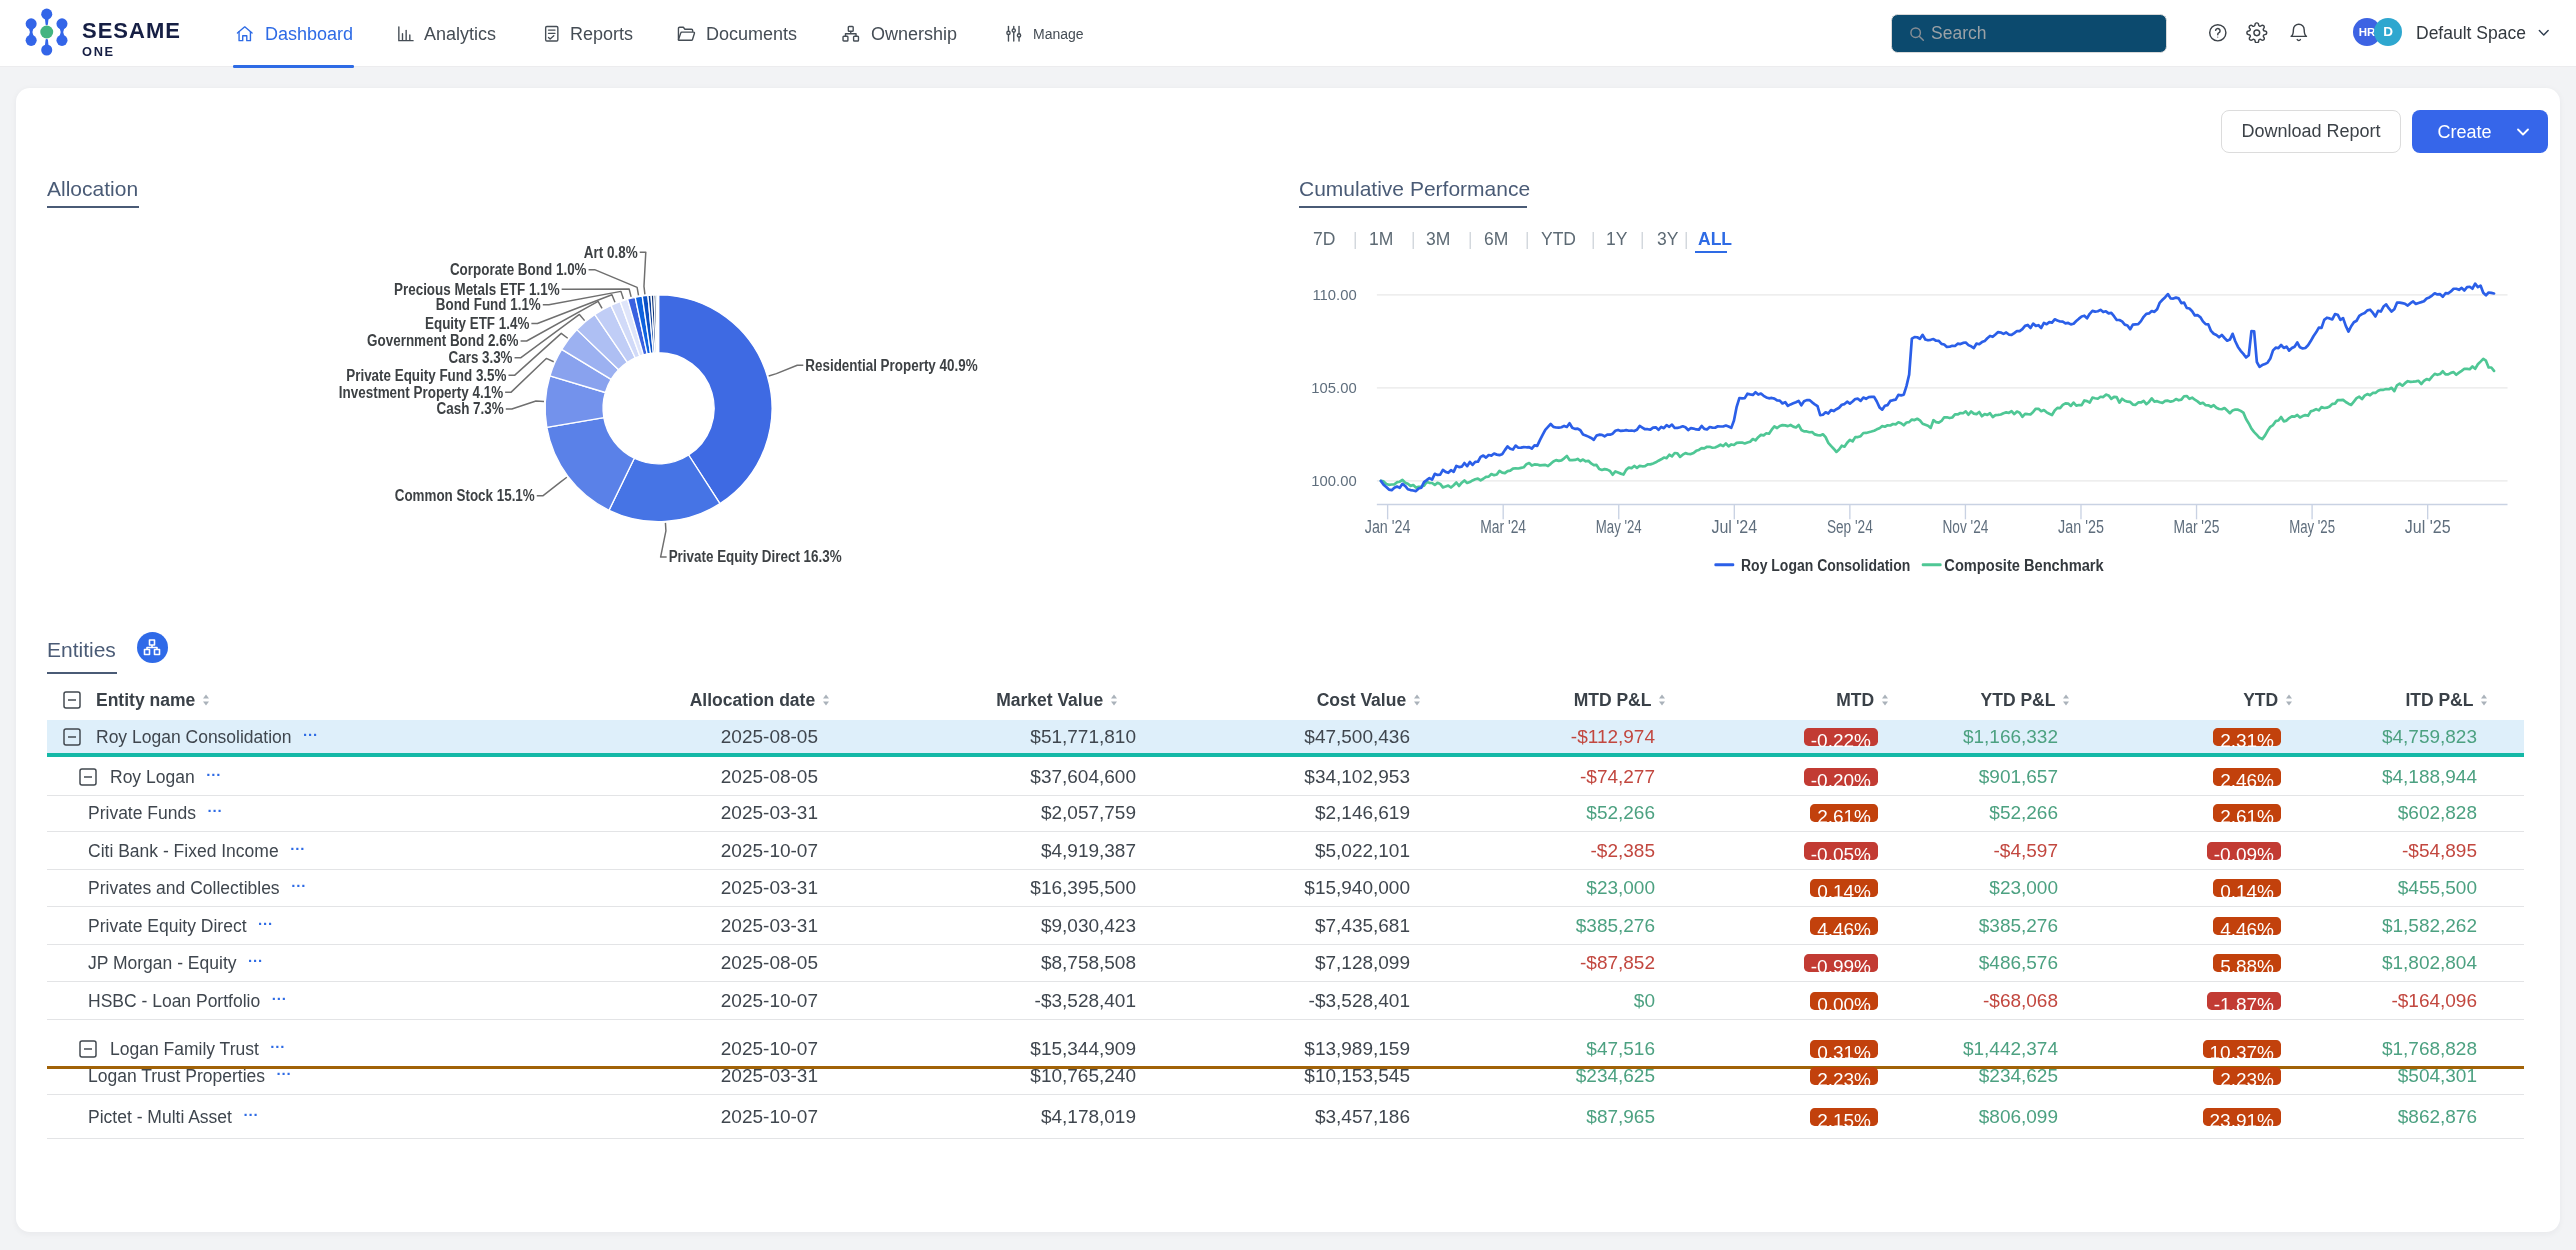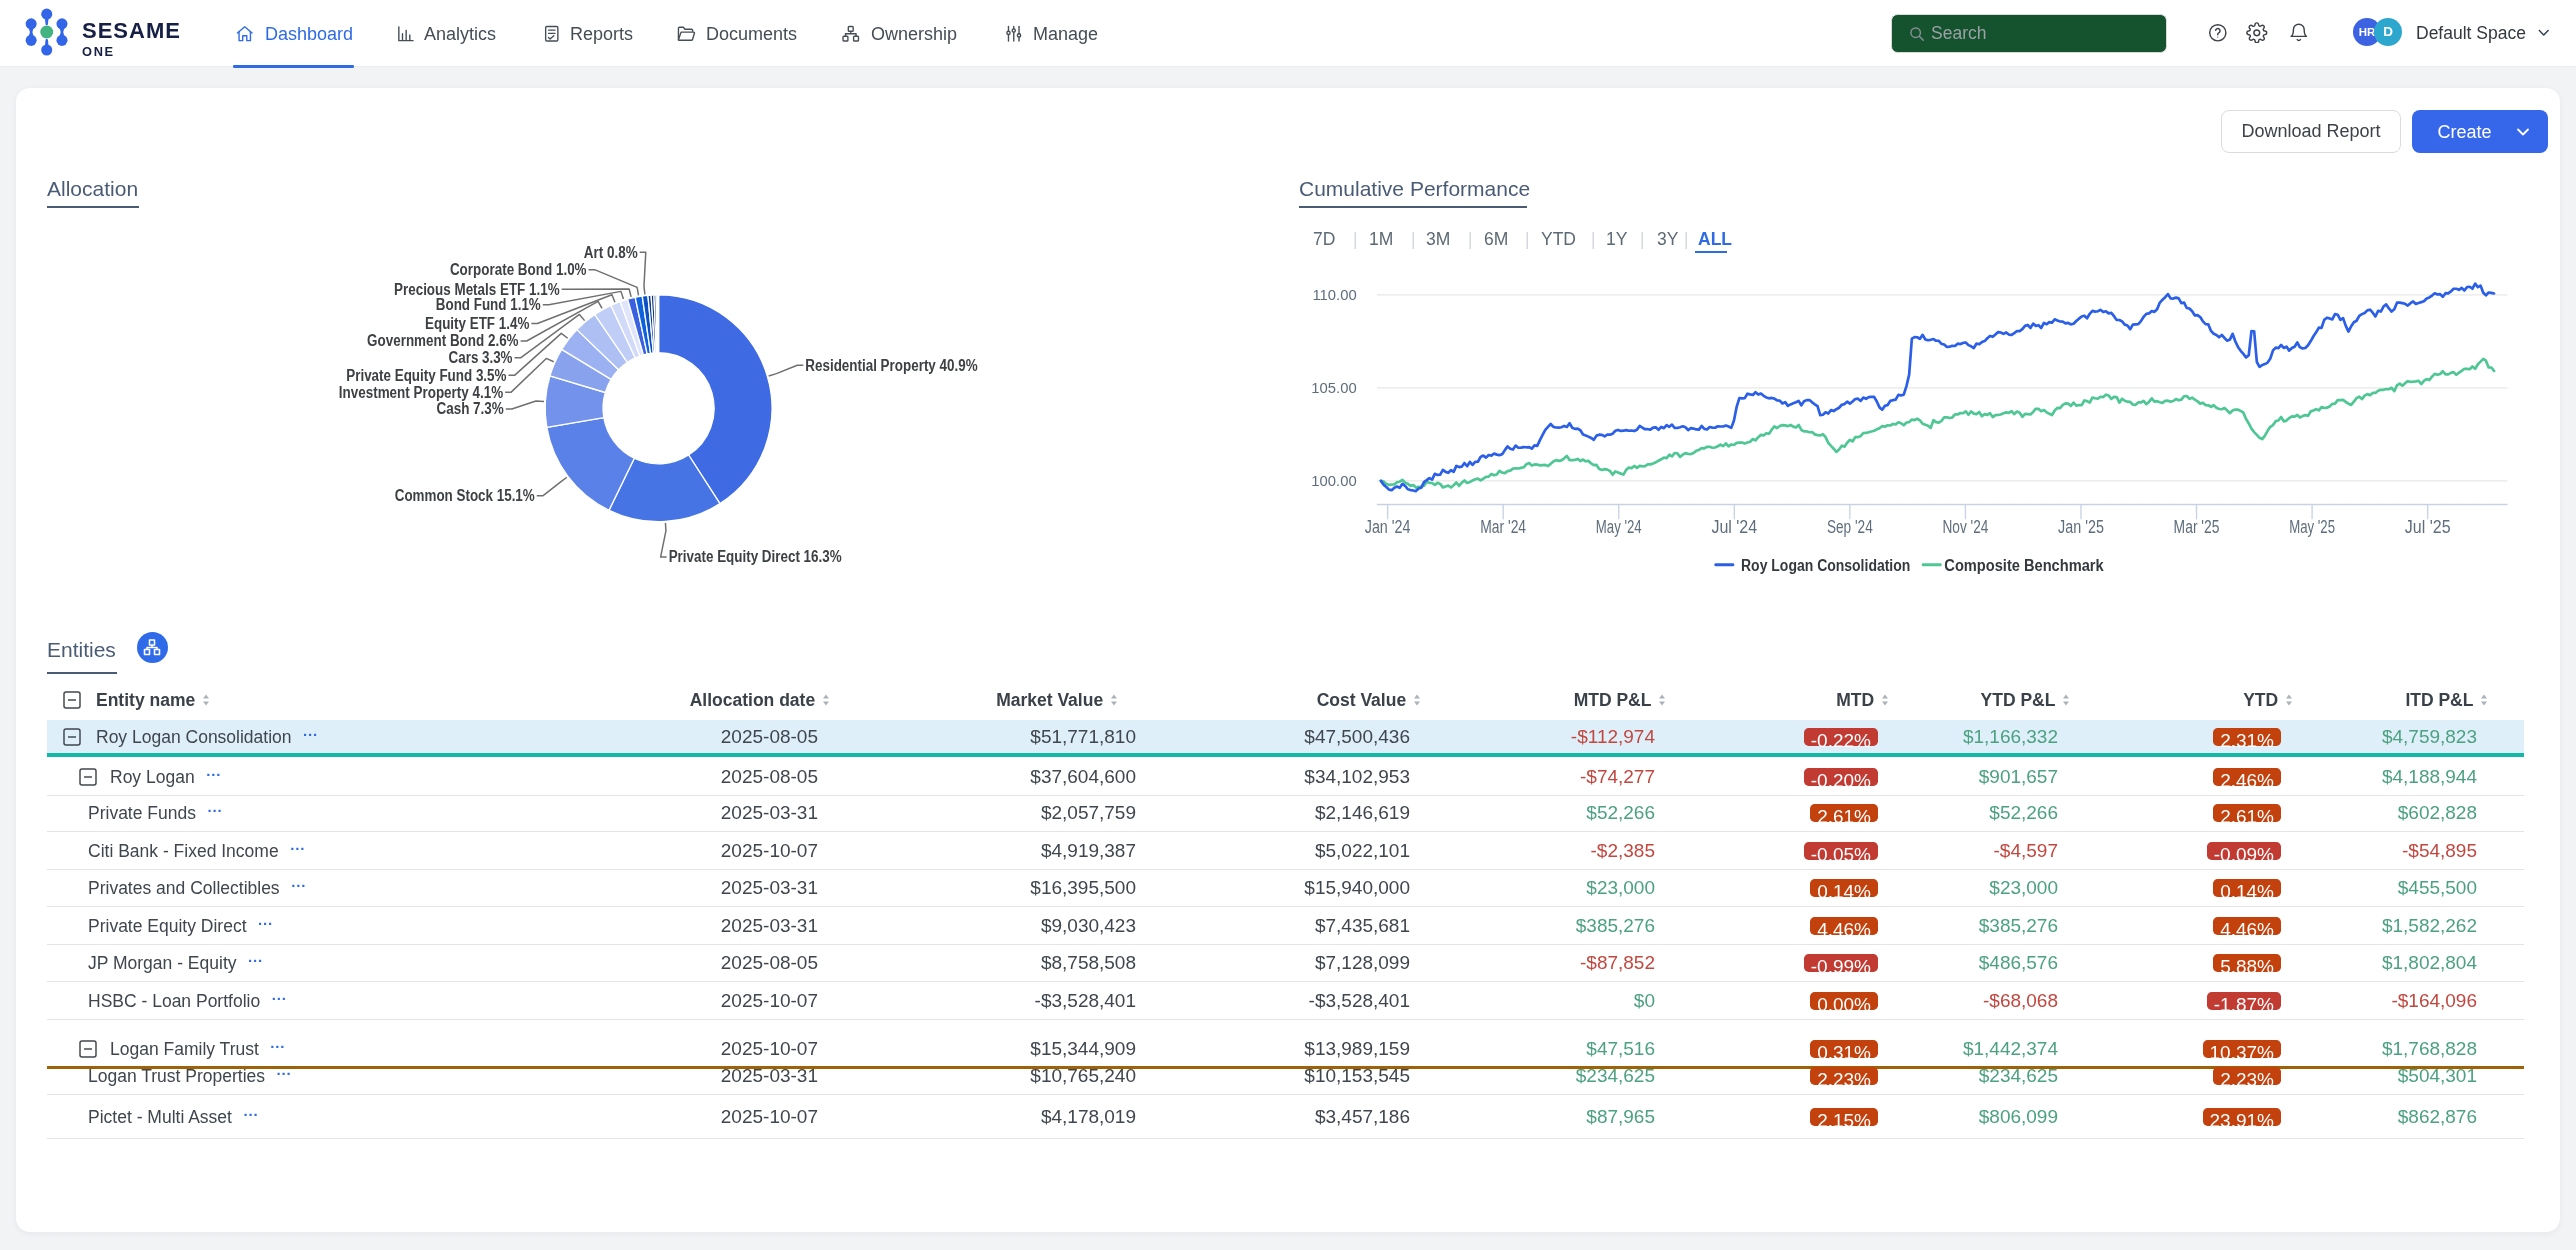--- a/index.html
+++ b/index.html
@@ -68,23 +68,23 @@
         <line x1="5.5" y1="3" x2="5.5" y2="9"></line>
         <line x1="5.5" y1="13" x2="5.5" y2="21"></line>
         <circle cx="5.5" cy="11" r="2"></circle>
         <line x1="12" y1="3" x2="12" y2="6"></line>
         <line x1="12" y1="10" x2="12" y2="21"></line>
         <circle cx="12" cy="8" r="2"></circle>
         <line x1="18.5" y1="3" x2="18.5" y2="12"></line>
         <line x1="18.5" y1="16" x2="18.5" y2="21"></line>
         <circle cx="18.5" cy="14" r="2"></circle>
       </svg></span>
-    <span style="position:absolute;left:1033px;top:34px;transform:translateY(-50%);font-size:18px;color:#454d55">Manage</span>
+    <span style="position:absolute;left:1033px;top:34px;transform:translateY(-50%);font-size:14px;color:#454d55">Manage</span>
     <div style="position:absolute;left:233px;top:65px;width:121px;height:2.7px;background:#2e6be5;border-radius:1.3px"></div>
-  <div style="position:absolute;left:1891px;top:13.5px;width:276px;height:39px;border:1.3px solid #d9d9d9;border-radius:6.7px;background:#14532d">
+  <div style="position:absolute;left:1891px;top:13.5px;width:276px;height:39px;border:1.3px solid #d9d9d9;border-radius:6.7px;background:#0c4a6e">
     <span style="position:absolute;left:15.5px;top:10px"><svg width="17.5" height="17.5" viewBox="0 0 24 24" fill="none" stroke="#878e95" stroke-width="2" stroke-linecap="round">
           <circle cx="10.5" cy="10.5" r="6.5"></circle>
           <line x1="15.4" y1="15.4" x2="21" y2="21"></line>
         </svg></span>
     <span style="position:absolute;left:39px;top:50%;transform:translateY(-50%);font-size:17.5px;color:#9ba1a6">Search</span>
   </div>
   <span style="position:absolute;left:2207px;top:21.6px"><svg width="21.6" height="21.6" viewBox="0 0 24 24" fill="none" stroke="#3c4248" stroke-width="1.6" stroke-linecap="round">
         <circle cx="12" cy="12" r="9"></circle>
         <path d="M9.6 9.2 a2.5 2.5 0 1 1 3.4 2.9 c-0.7 0.3 -1 0.8 -1 1.6 v0.4"></path>
         <circle cx="12" cy="16.8" r="0.6" fill="#3c4248" stroke="none"></circle>

